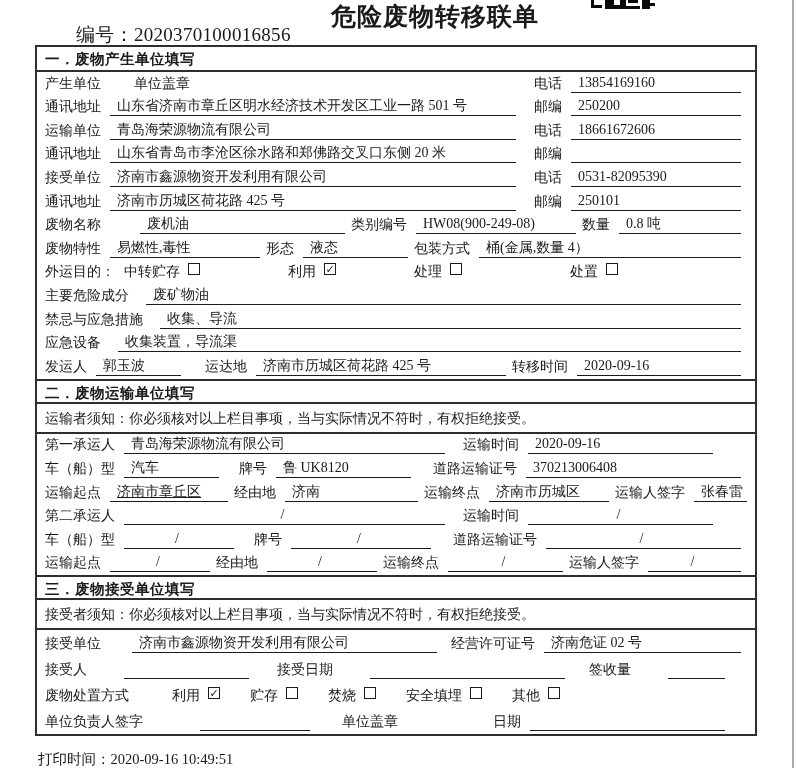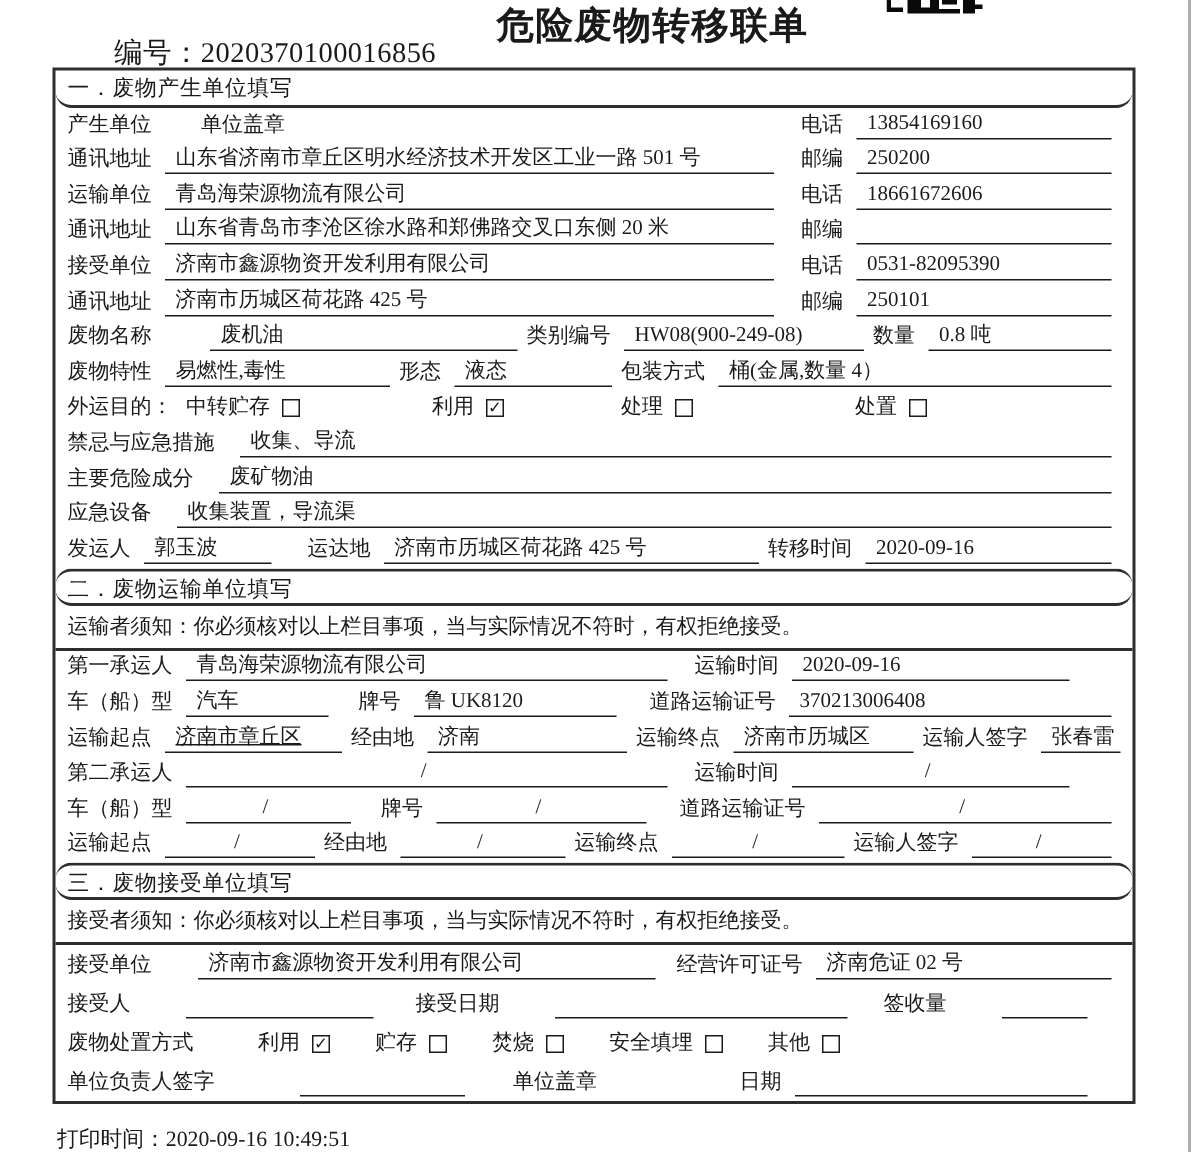--- a/index.html
+++ b/index.html
@@ -26,25 +26,24 @@
   }
   .qr { position: absolute; left: 591px; top: 0; }
 
   
   .form-table {
     position: absolute; left: 35px; top: 45px; width: 722px;
     border: 2px solid #2e2e2e; background: #fff;
   }
   .sec-header {
     font-family: "Liberation Sans", "DejaVu Sans", sans-serif;
-    font-weight: 400; font-size: 14.5px;
+    font-weight: 700; font-size: 14.5px;
     height: 25px; line-height: 24px; padding: 0 8px;
     border-bottom: 2px solid #2e2e2e;
     letter-spacing: .5px;
-    border-radius: 11px;
   }
   .section + .section .sec-header { border-top: 2px solid #2e2e2e; }
   .note-row {
     height: 30px; line-height: 29px; padding: 0 8px;
     border-bottom: 2px solid #2e2e2e; font-size: 14px;
     white-space: nowrap;
   }
   .row { display: flex; align-items: flex-end; height: 23.6px; padding: 0 8px 3px; }
   .section.tall .row { height: 26px; }
 
@@ -52,21 +51,21 @@
   .txt { margin-right: 0; }
   .fld {
     flex: 0 0 auto; font-size: 14px; line-height: 17px; min-height: 17px;
     border-bottom: 1.4px solid #1b1b1b;
     padding: 0 4px 1px 7px; margin-right: 6px; white-space: nowrap;
   }
   .fld.flex { flex: 1 1 auto; }
   .fld.ctr { text-align: center; padding-left: 0; }
   .gap { flex: 0 0 auto; }
   .gap.flex { flex: 1 1 auto; }
-  .chk { flex: 0 0 auto; display: flex; align-items: center; font-size: 14px; line-height: 18px; white-space: nowrap; }
+  .chk { flex: 0 0 auto; display: flex; align-items: flex-start; font-size: 14px; line-height: 18px; white-space: nowrap; }
   .box {
     width: 12px; height: 12px; border: 1.5px solid #1b1b1b;
     margin-left: 8px; margin-bottom: 1px;
     display: flex; align-items: center; justify-content: center;
     font-size: 11px; font-weight: 700; line-height: 1;
     font-family: "DejaVu Sans", sans-serif;
   }
 
   
   .print-line { position: absolute; left: 38px; top: 750px; font-size: 14.5px; white-space: nowrap; }
@@ -167,26 +166,26 @@
           <span>处理</span>
           <span class="box"></span>
         </span>
         <span class="gap" style="width: 108px;"></span>
         <span class="chk">
           <span>处置</span>
           <span class="box"></span>
         </span>
       </div>
       <div class="row">
+        <span class="lbl">主要危险成分</span>
+        <span class="fld flex" style="margin-left: 8px;">废矿物油</span>
+      </div>
+      <div class="row">
         <span class="lbl">禁忌与应急措施</span>
         <span class="fld flex" style="margin-left: 8px;">收集、导流</span>
-      </div>
-      <div class="row">
-        <span class="lbl">主要危险成分</span>
-        <span class="fld flex" style="margin-left: 8px;">废矿物油</span>
       </div>
       <div class="row">
         <span class="lbl">应急设备</span>
         <span class="fld flex" style="margin-left: 8px;">收集装置，导流渠</span>
       </div>
       <div class="row">
         <span class="lbl">发运人</span>
         <span class="fld" style="width: 85px;">郭玉波</span>
         <span class="lbl" style="margin-left: 18px;">运达地</span>
         <span class="fld" style="width: 250px;">济南市历城区荷花路 425 号</span>

